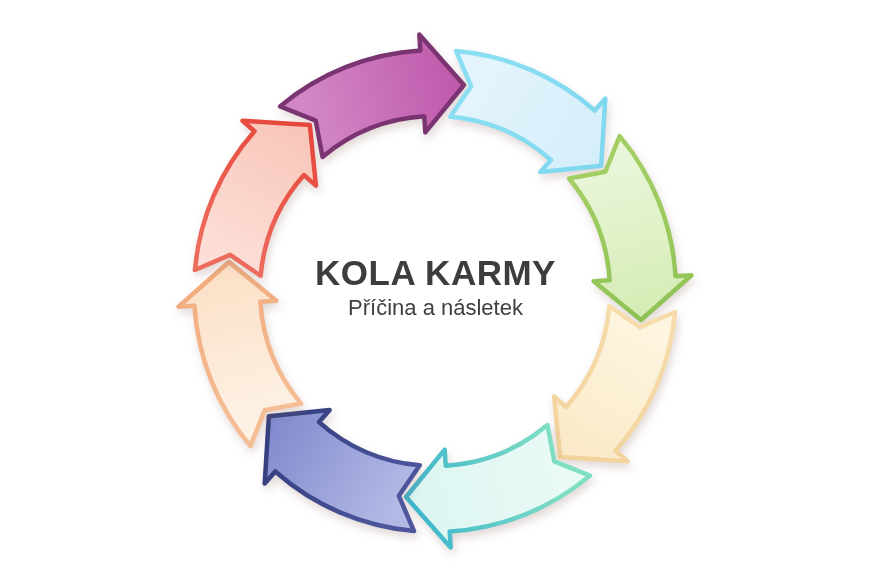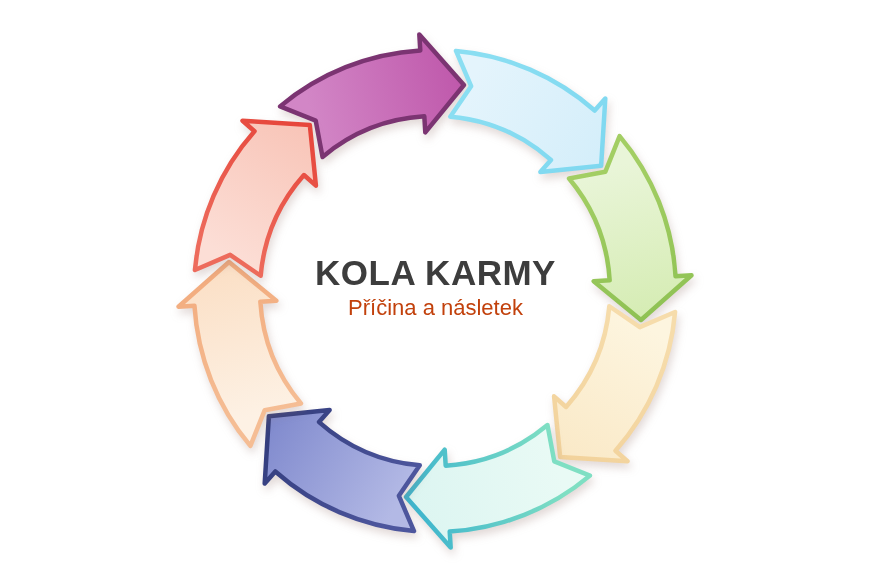--- a/index.html
+++ b/index.html
@@ -23,21 +23,21 @@
   }
   .title {
     font-size: 35px;
     font-weight: bold;
     color: #3d3d3d;
     letter-spacing: 0.5px;
     line-height: 37px;
   }
   .subtitle {
     font-size: 22px;
-    color: #c2410c;
+    color: #404040;
     margin-top: 5px;
     line-height: 24px;
   }
 </style>
 </head>
 <body>
 
 <div class="stage">
   <svg id="cycle-svg" class="cycle-svg" width="871" height="581" viewBox="0 0 871 581" xmlns="http://www.w3.org/2000/svg">
       <defs>

